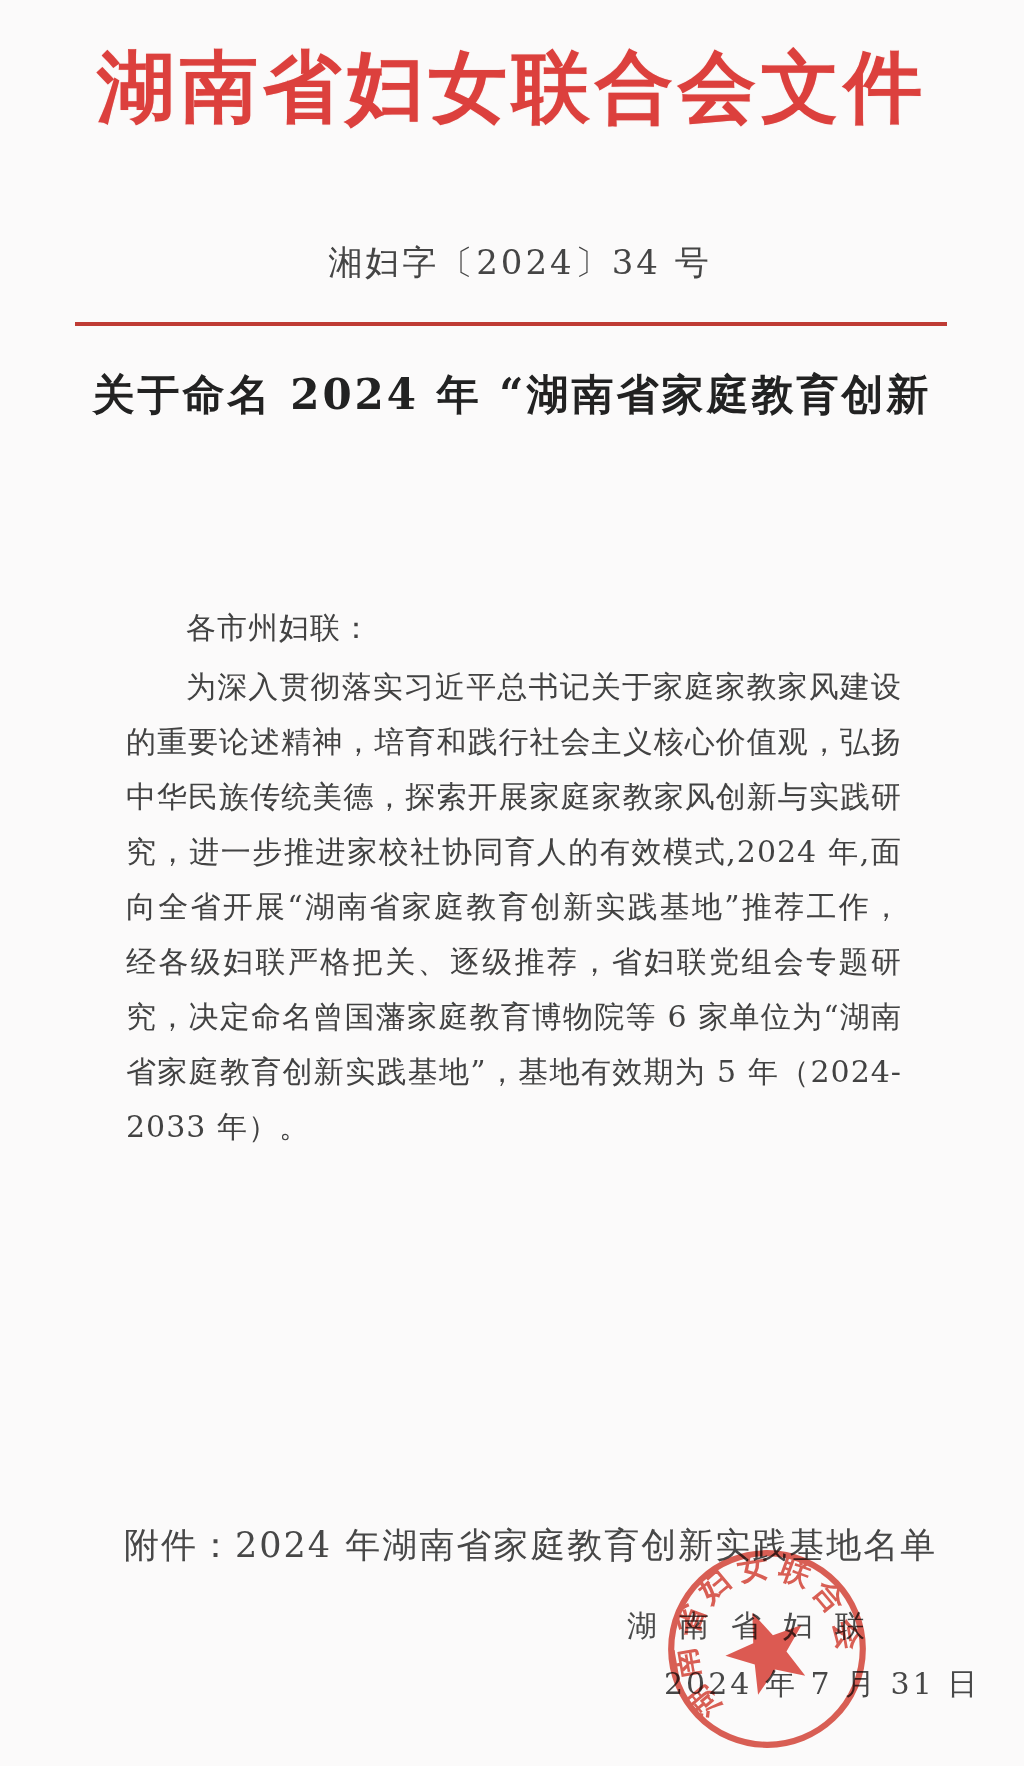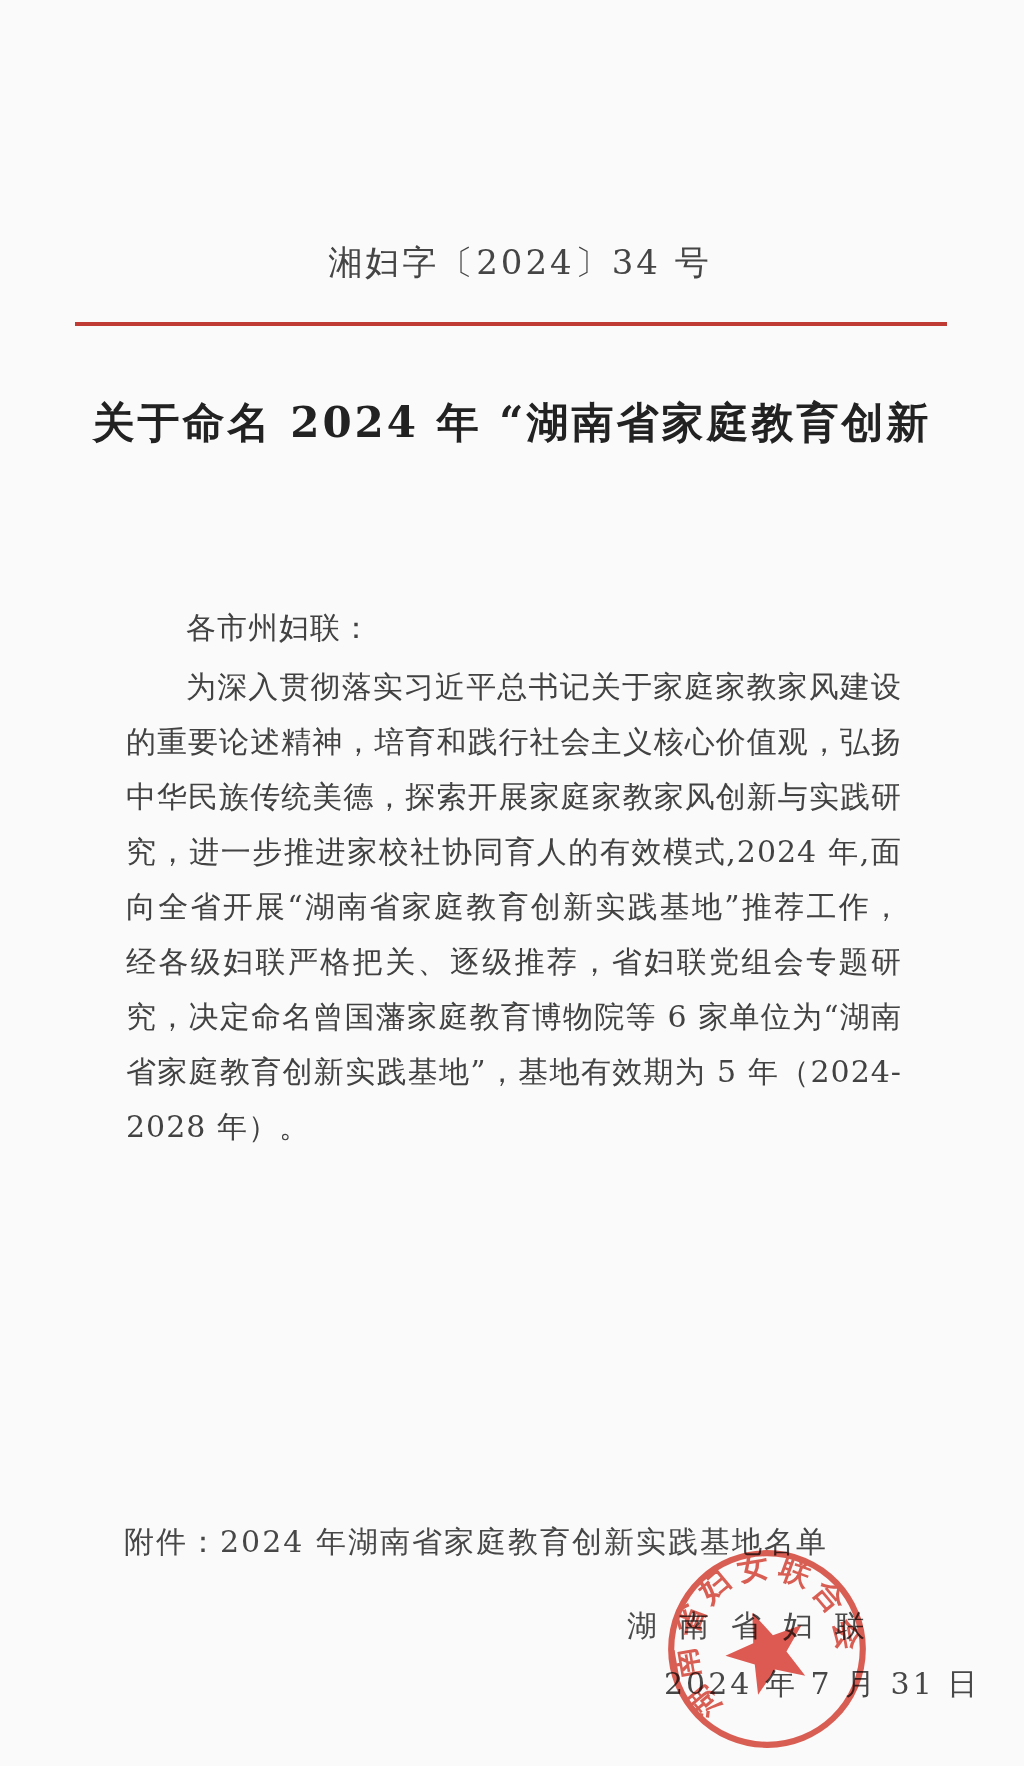--- a/index.html
+++ b/index.html
@@ -40,21 +40,21 @@
   .red-rule {
     position: absolute;
     top: 322px;
     left: 75px;
     width: 872px;
     height: 4px;
     background: #bf3b34;
   }
   .doc-title {
     position: absolute;
-    top: 392px;
+    top: 364px;
     left: 0;
     width: 100%;
     text-align: center;
     font-size: 42px;
     font-weight: 700;
     line-height: 62px;
     letter-spacing: 3px;
     color: #222222;
   }
   .body-block {
@@ -70,21 +70,21 @@
   }
   .body-block p {
     margin: 4px;
     text-indent: 2em;
   }
   .salutation { text-indent: 0; }
   .attachment {
     position: absolute;
     top: 1522px;
     left: 124px;
-    font-size: 30px;
+    font-size: 35px;
     letter-spacing: 2px;
     color: #474747;
   }
   .signature-org {
     position: absolute;
     top: 1606px;
     left: 627px;
     font-size: 30px;
     letter-spacing: 22px;
     color: #4a4a4a;
@@ -107,32 +107,33 @@
     height: 206px;
     mix-blend-mode: multiply;
     opacity: 0.9;
   }
 </style>
 </head>
 <body>
 
 <div class="page">
 
+  <div class="header-title">湖南省妇女联合会文件</div>
 
   <div class="doc-number">湘妇字〔2024〕34 号</div>
 
   <div class="red-rule"></div>
 
   <div class="doc-title">
     <div>关于命名 2024 年 “湖南省家庭教育创新</div>
   </div>
 
   <div class="body-block">
     <p class="salutation">各市州妇联：</p>
-    <p>为深入贯彻落实习近平总书记关于家庭家教家风建设的重要论述精神，培育和践行社会主义核心价值观，弘扬中华民族传统美德，探索开展家庭家教家风创新与实践研究，进一步推进家校社协同育人的有效模式,2024 年,面向全省开展“湖南省家庭教育创新实践基地”推荐工作，经各级妇联严格把关、逐级推荐，省妇联党组会专题研究，决定命名曾国藩家庭教育博物院等 6 家单位为“湖南省家庭教育创新实践基地”，基地有效期为 5 年（2024-2028 年）。</p>
+    <p>为深入贯彻落实习近平总书记关于家庭家教家风建设的重要论述精神，培育和践行社会主义核心价值观，弘扬中华民族传统美德，探索开展家庭家教家风创新与实践研究，进一步推进家校社协同育人的有效模式,2024 年,面向全省开展“湖南省家庭教育创新实践基地”推荐工作，经各级妇联严格把关、逐级推荐，省妇联党组会专题研究，决定命名曾国藩家庭教育博物院等 6 家单位为“湖南省家庭教育创新实践基地”，基地有效期为 5 年（2024-2033 年）。</p>
   </div>
 
   <div class="attachment">附件：2024 年湖南省家庭教育创新实践基地名单</div>
 
   <div class="signature-org">湖南省妇联</div>
 
   <div class="signature-date">2024 年 7 月 31 日</div>
 
   <svg class="seal" viewBox="0 0 200 200" aria-hidden="true">
     <g transform="rotate(-22 100 100)">

